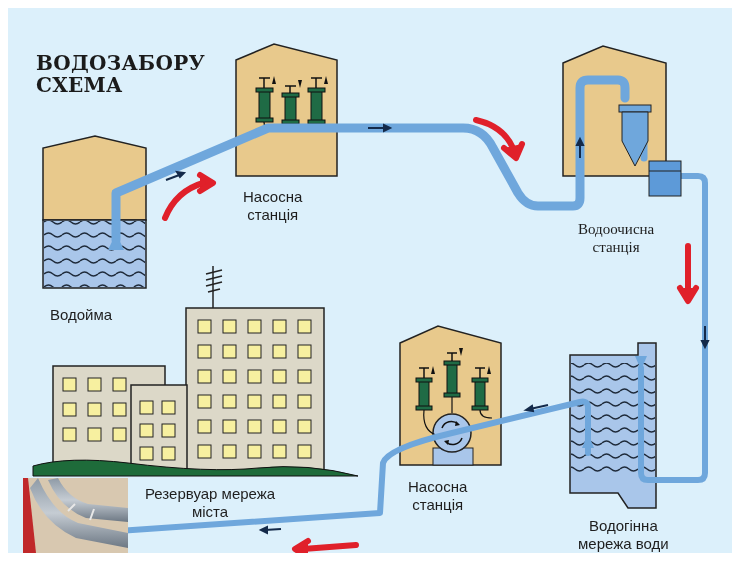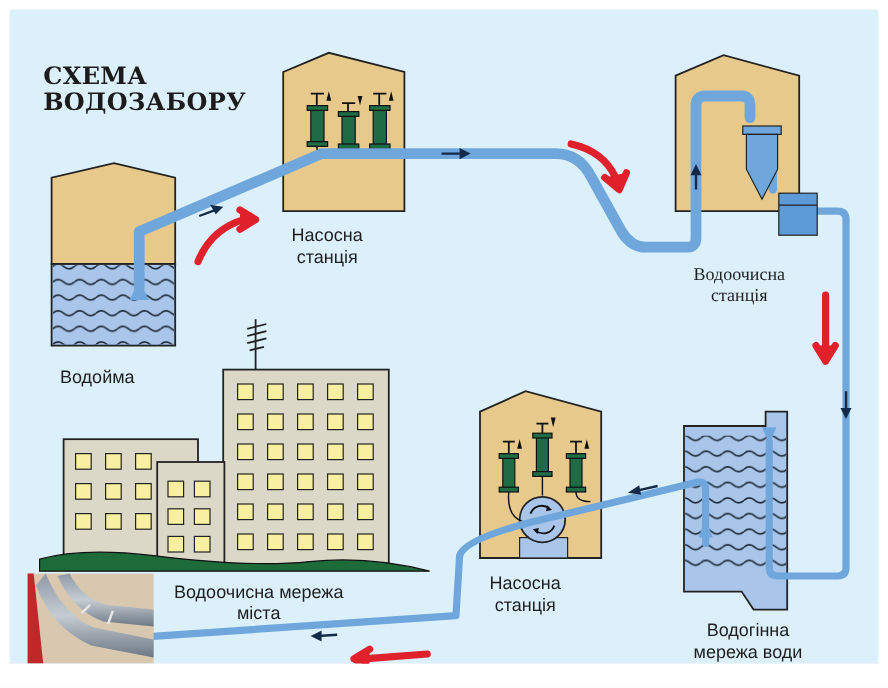--- a/index.html
+++ b/index.html
@@ -245,22 +245,22 @@
     <rect x="15" y="470" width="105" height="75" fill="#d8c8b0"></rect>
     <path d="M15 470 L15 545 L28 545 L20 470 Z" fill="#c0282a"></path>
     <path d="M30 470 Q45 505 70 515 L120 525 L120 540 L68 530 Q35 515 22 480 Z" fill="url(#pipeGrad)"></path>
     <path d="M50 470 Q60 490 80 496 L120 500 L120 514 L78 510 Q52 500 40 472 Z" fill="url(#pipeGrad)"></path>
     <line x1="60" y1="503" x2="67" y2="496" stroke="#e8e8e8" stroke-width="2"></line>
     <line x1="82" y1="512" x2="86" y2="501" stroke="#e8e8e8" stroke-width="2"></line>
   </g>
 </svg>
 
 <div class="title">
+  <div>ВОДОЗАБОРУ</div>
   <div>СХЕМА</div>
-  <div>ВОДОЗАБОРУ</div>
 </div>
 
 <div class="label" style="left:42px;top:282px;margin-top:16px;">
   <div>Водойма</div>
 </div>
 <div class="label" style="left:235px;top:180px;">
   <div>Насосна</div>
   <div>станція</div>
 </div>
 <div class="label" style="left:570px;top:212px;font-family:Liberation Serif, serif;">
@@ -269,16 +269,16 @@
 </div>
 <div class="label" style="left:570px;top:509px;">
   <div>Водогінна</div>
   <div>мережа води</div>
 </div>
 <div class="label" style="left:400px;top:470px;">
   <div>Насосна</div>
   <div>станція</div>
 </div>
 <div class="label" style="left:137px;top:477px;">
-  <div>Водоочисна мережа</div>
+  <div>Резервуар мережа</div>
   <div>міста</div>
 </div>
 </div>
 
 </body></html>

